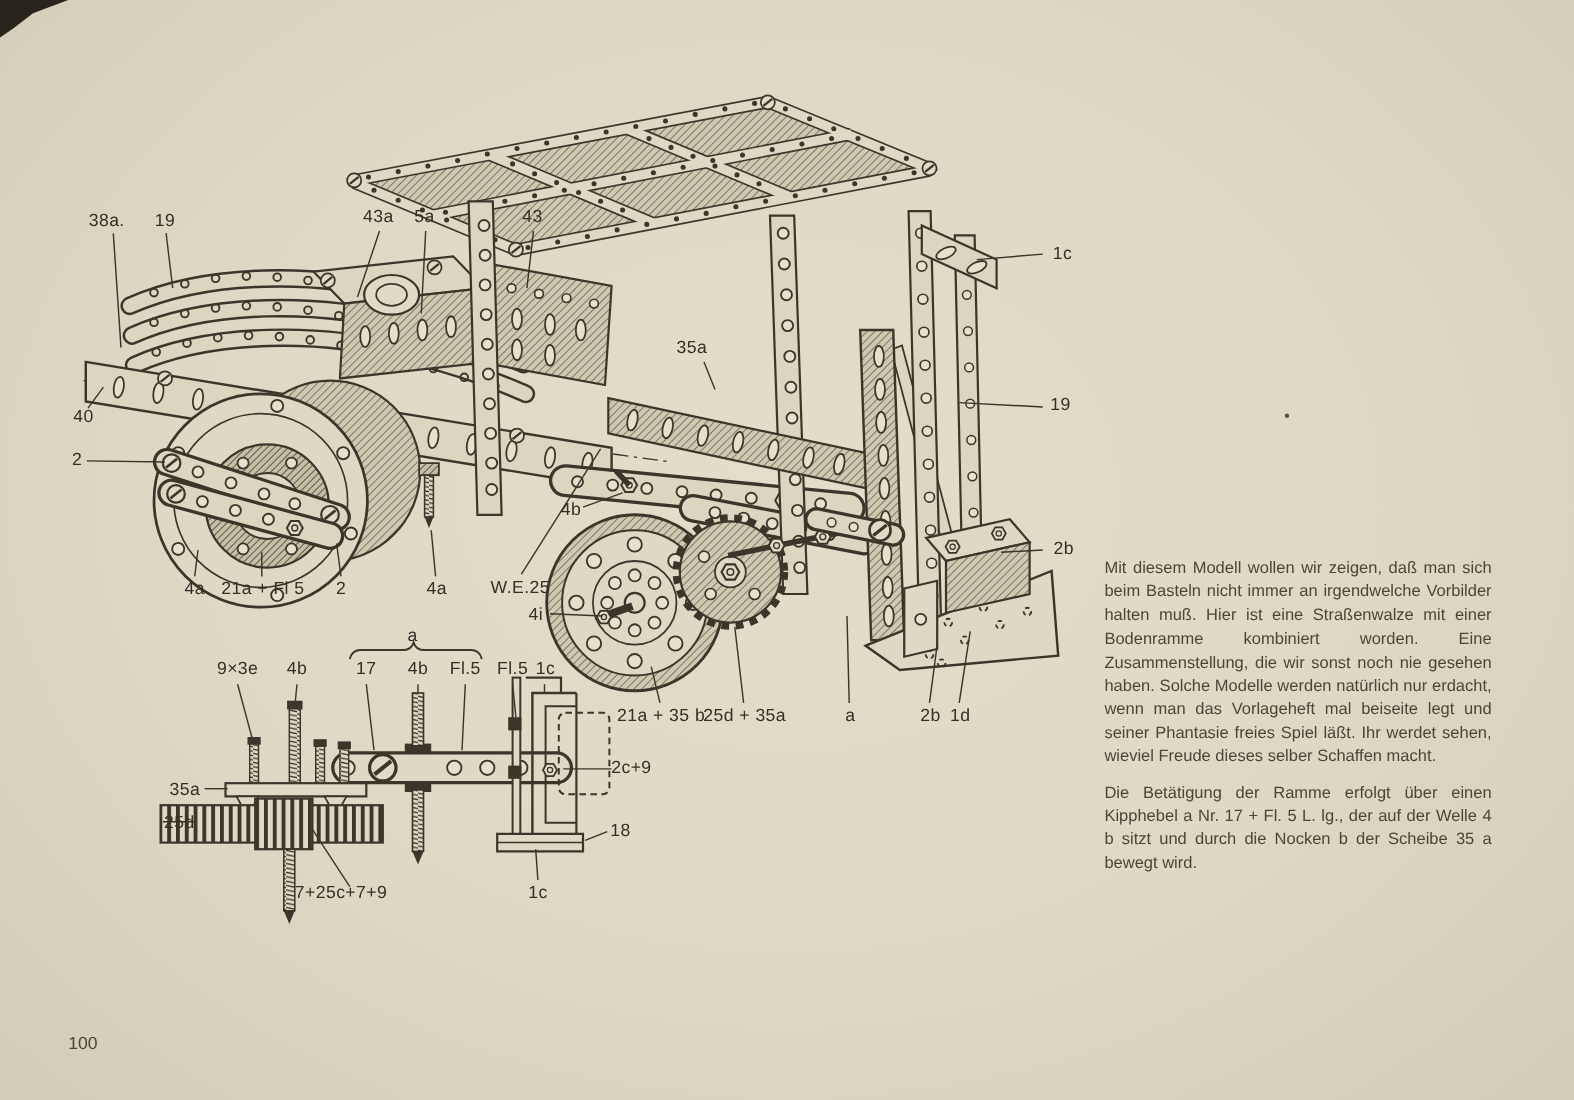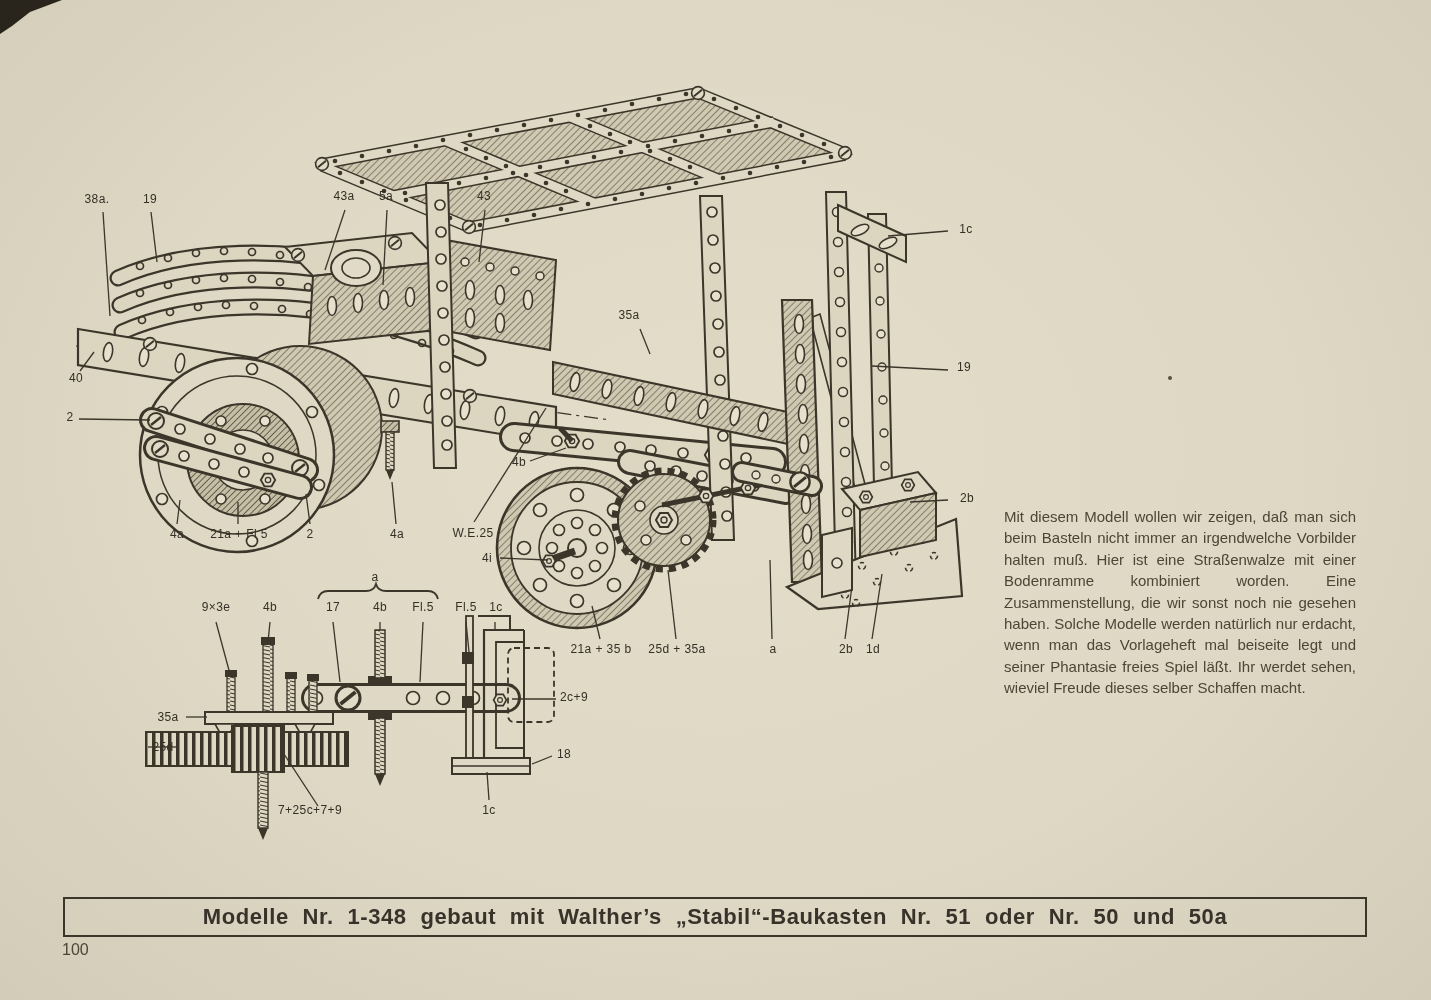--- a/index.html
+++ b/index.html
@@ -1,20 +1,20 @@
 <!DOCTYPE html>
 <html><head>
 <meta charset="utf-8">
 <style>
   html,body{margin:0;padding:0;}
   .page{position:relative;width:1431px;height:1000px;overflow:hidden;
     background:radial-gradient(ellipse at 50% 45%, #e3ddca 0%, #ded8c5 55%, #d3ccb8 100%);
     font-family:"Liberation Sans",sans-serif;color:#3c352a;}
   svg.diagram{position:absolute;left:0;top:0;z-index:1;}
-  .lbl{position:absolute;z-index:2;transform:translateX(-50%);font-size:12px;
+  .lbl{position:absolute;z-index:2;transform:translateX(-50%);font-size:16px;
     letter-spacing:.4px;color:#352f25;white-space:nowrap;font-weight:500;}
   .title{position:absolute;z-index:2;left:1006px;top:50px;white-space:nowrap;}
   .title .nr{font-size:21px;font-weight:bold;color:#42392c;}
   .title .nm{font-size:27px;font-weight:bold;margin-left:12px;letter-spacing:.5px;color:#42392c;}
   .copy{position:absolute;z-index:2;left:1004px;top:506px;width:352px;
     font-size:15px;line-height:21.4px;text-align:justify;color:#4e4537;}
   .copy p{margin:0 0 11px 0;}
   .footerbox{position:absolute;z-index:2;left:63px;top:897px;width:1300px;height:36px;
     border:2.5px solid #3c352a;display:flex;align-items:center;justify-content:center;background:transparent;}
   .footerbox span{font-size:22px;font-weight:bold;letter-spacing:.6px;word-spacing:7px;color:#39322a;}
@@ -578,21 +578,19 @@
 <span class="lbl" style="left:168px;top:710px">35a</span>
 <span class="lbl" style="left:163px;top:740px">25d</span>
 <span class="lbl" style="left:574px;top:690px">2c+9</span>
 <span class="lbl" style="left:564px;top:747px">18</span>
 <span class="lbl" style="left:310px;top:803px">7+25c+7+9</span>
 <span class="lbl" style="left:489px;top:803px">1c</span>
 
 
 <div class="copy">
   <p>Mit diesem Modell wollen wir zeigen, daß man sich beim Basteln nicht immer an irgendwelche Vorbilder halten muß. Hier ist eine Straßenwalze mit einer Bodenramme kombiniert worden. Eine Zusammenstellung, die wir sonst noch nie gesehen haben. Solche Modelle werden natürlich nur erdacht, wenn man das Vorlageheft mal beiseite legt und seiner Phantasie freies Spiel läßt. Ihr werdet sehen, wieviel Freude dieses selber Schaffen macht.</p>
+  <p>Die Betätigung der Ramme erfolgt über einen Kipphebel a Nr. 17 + Fl. 5 L. lg., der auf der Welle 4 b sitzt und durch die Nocken b der Scheibe 35 a bewegt wird.</p>
 </div>
 
-<div class="footerbox">
-  <span>Modelle Nr. 1-348 gebaut mit Walther’s „Stabil“-Baukasten Nr. 51 oder Nr. 50 und 50a</span>
+
+<div class="pageno">100</div>
+
 </div>
 
-<div class="pageno">100</div>
-
-</div>
-
 </body></html>

